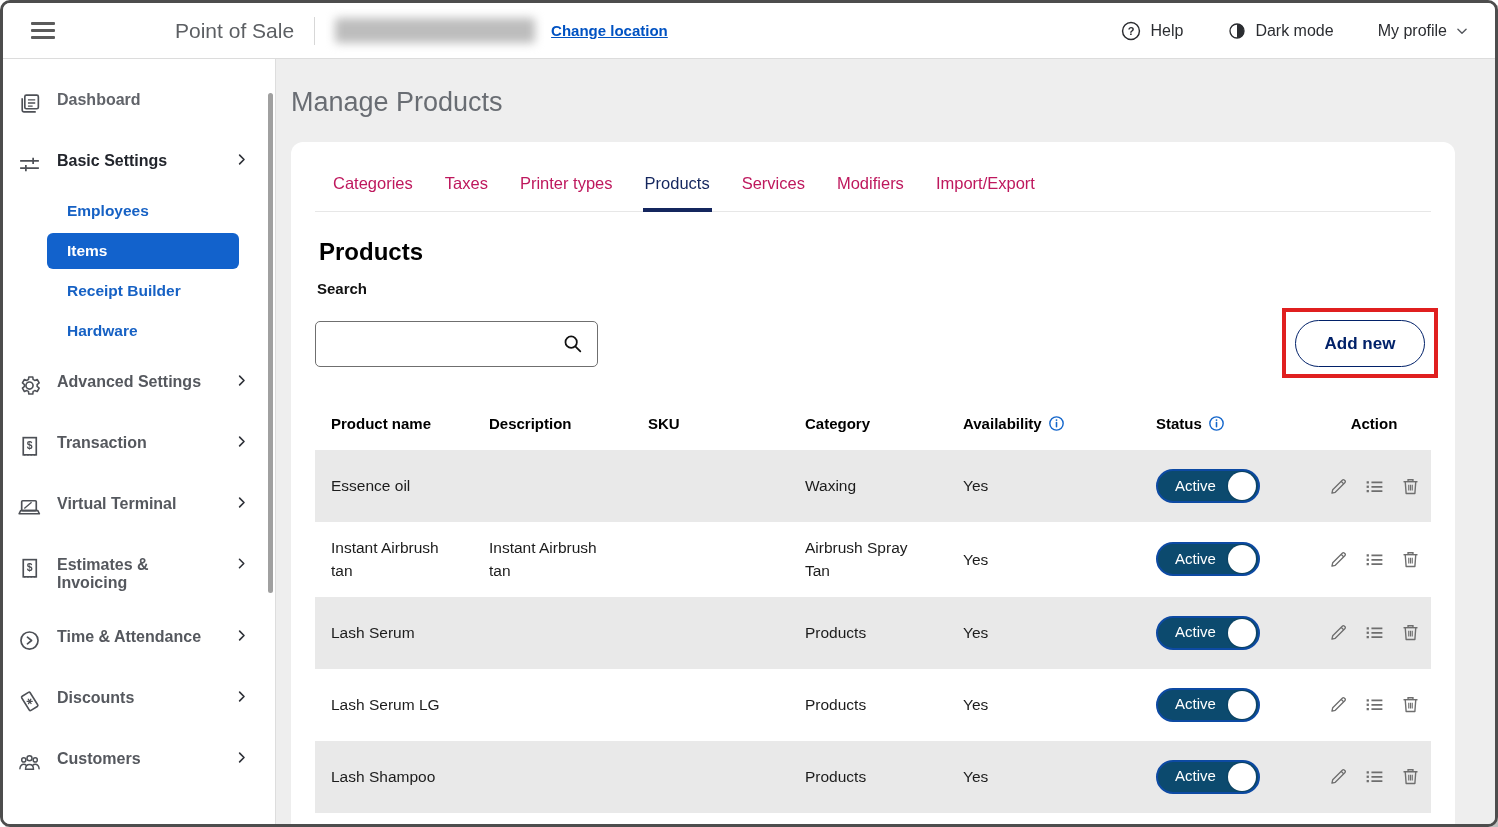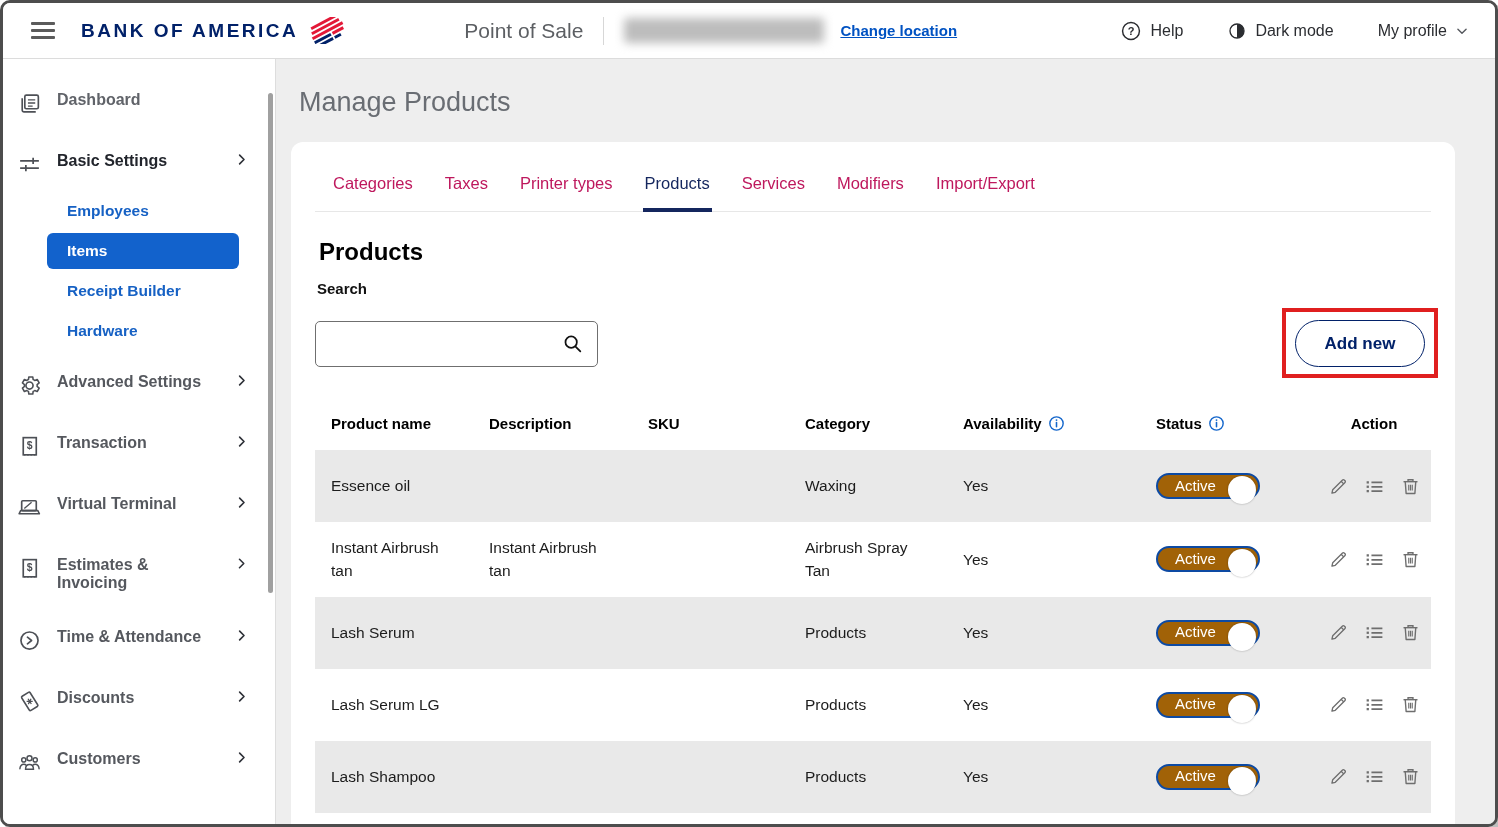--- a/index.html
+++ b/index.html
@@ -42,21 +42,21 @@
   .side-item .s-icon{ width:25px; height:25px; color:#4d5056; flex:0 0 25px; }
   .side-item .chev{ margin-left:auto; color:#2e3138; }
   .side-item.dark-label{ color:#22252c; }
   .sub-list{ margin:-6px 0 6px 0; }
   .sub-item{ margin:4px 36px 4px 44px; padding:9px 6px 9px 20px; border-radius:6px;
              color:#1661c4; font-weight:700; font-size:15.5px; cursor:pointer; }
   .sub-item.active{ background:#1262cc; color:#fff; }
 
   
   .content{ flex:1; background:#eeeeee; padding:26px 40px 0 15px; overflow:hidden; }
-  .page-title{ font-size:27px; font-weight:400; color:#696d73; margin:2px 0 24px 8px; }
+  .page-title{ font-size:27px; font-weight:400; color:#696d73; margin:2px 0 24px 0; }
 
   .card{ background:#fff; border-radius:12px; padding:0 24px 40px 24px; height:1200px; }
 
   .tabs{ display:flex; gap:28px; padding:32px 4px 0 16px; border-bottom:1px solid #e7e7e7; }
   .tab{ background:none; border:none; font-family:inherit; font-size:16.5px; color:#be185d; cursor:pointer;
         padding:0 2px 15px 2px; border-bottom:4px solid transparent; margin-bottom:-1px;}
   .tab.active{ color:#14265e; font-weight:500; border-bottom-color:#14265e; }
 
   .section-heading{ font-size:24px; font-weight:700; color:#000; margin:26px 0 14px 4px; }
 
@@ -80,51 +80,37 @@
   .t-head{ padding:16px 0 18px 0; }
   .h-cell{ font-size:15px; font-weight:700; color:#000; padding-left:16px; display:flex; align-items:center; gap:6px;text-align:right;}
   .h-cell.center{ justify-content:center; padding-left:0; }
   .info-icon{ display:inline-flex; cursor:pointer; }
   .t-row{ min-height:72px; align-items:center; padding:14px 0; background:#fff; }
   .t-row.striped{ background:#e9e9e9; }
   .t-cell{ font-size:15.5px; color:#1c1c1c; padding-left:16px; padding-right:14px; line-height:1.5; }
   .t-cell.actions{ display:flex; justify-content:center; gap:15px; padding:0; }
   .icon-btn{ background:none; border:none; cursor:pointer; color:#6e6e6e; padding:0; display:flex;}
 
-  .toggle{ width:104px; height:26px; background:#a16207; border:2px solid #0d4aa3; border-radius:18px;
+  .toggle{ width:104px; height:34px; background:#0c4a6e; border:2px solid #0d4aa3; border-radius:18px;
            display:flex; align-items:center; cursor:pointer; position:relative; }
   .toggle-label{ color:#fff; font-size:15px; margin-left:17px; }
   .toggle-knob{ position:absolute; right:2px; top:1px; width:28px; height:28px; background:#fff; border-radius:50%;
                 box-shadow:0 0 2px rgba(0,0,0,.35); }
 </style>
 </head>
 <body>
 
 <div class="window">
 
   <header class="top-header">
     <button class="hamburger">
       <span></span>
         <span></span>
         <span></span>
     </button>
-    <div class="brand">
-      <span class="brand-text">BANK OF AMERICA</span>
-      <svg width="42" height="27" viewBox="0 0 48 30">
-        <g transform="rotate(-28 24 15)">
-          <rect x="9" y="3" width="31" height="3.3" fill="#e31837"></rect>
-          <rect x="7" y="8.4" width="35" height="3.3" fill="#e31837"></rect>
-          <rect x="5" y="13.8" width="39" height="3.3" fill="#e31837"></rect>
-          <rect x="5" y="19.2" width="21" height="3.3" fill="#012169"></rect>
-          <rect x="28" y="19.2" width="14" height="3.3" fill="#e31837"></rect>
-          <rect x="7" y="24.6" width="19" height="3.3" fill="#012169"></rect>
-          <rect x="28" y="24.6" width="8" height="3.3" fill="#012169"></rect>
-        </g>
-      </svg>
-    </div>
     <span class="app-name">Point of Sale</span>
     <span class="hdr-divider"></span>
     <span class="redacted"></span>
     <button class="change-location">Change location</button>
 
     <div class="hdr-right">
       <button class="hdr-btn">
         <svg width="22" height="22" viewBox="0 0 24 24">
           <circle cx="12" cy="12" r="9.2" fill="none" stroke="#2b2d31" stroke-width="1.6"></circle>
           <text x="12" y="16.2" text-anchor="middle" font-size="12" font-weight="700" fill="#2b2d31" font-family="Liberation Sans, sans-serif">?</text>

